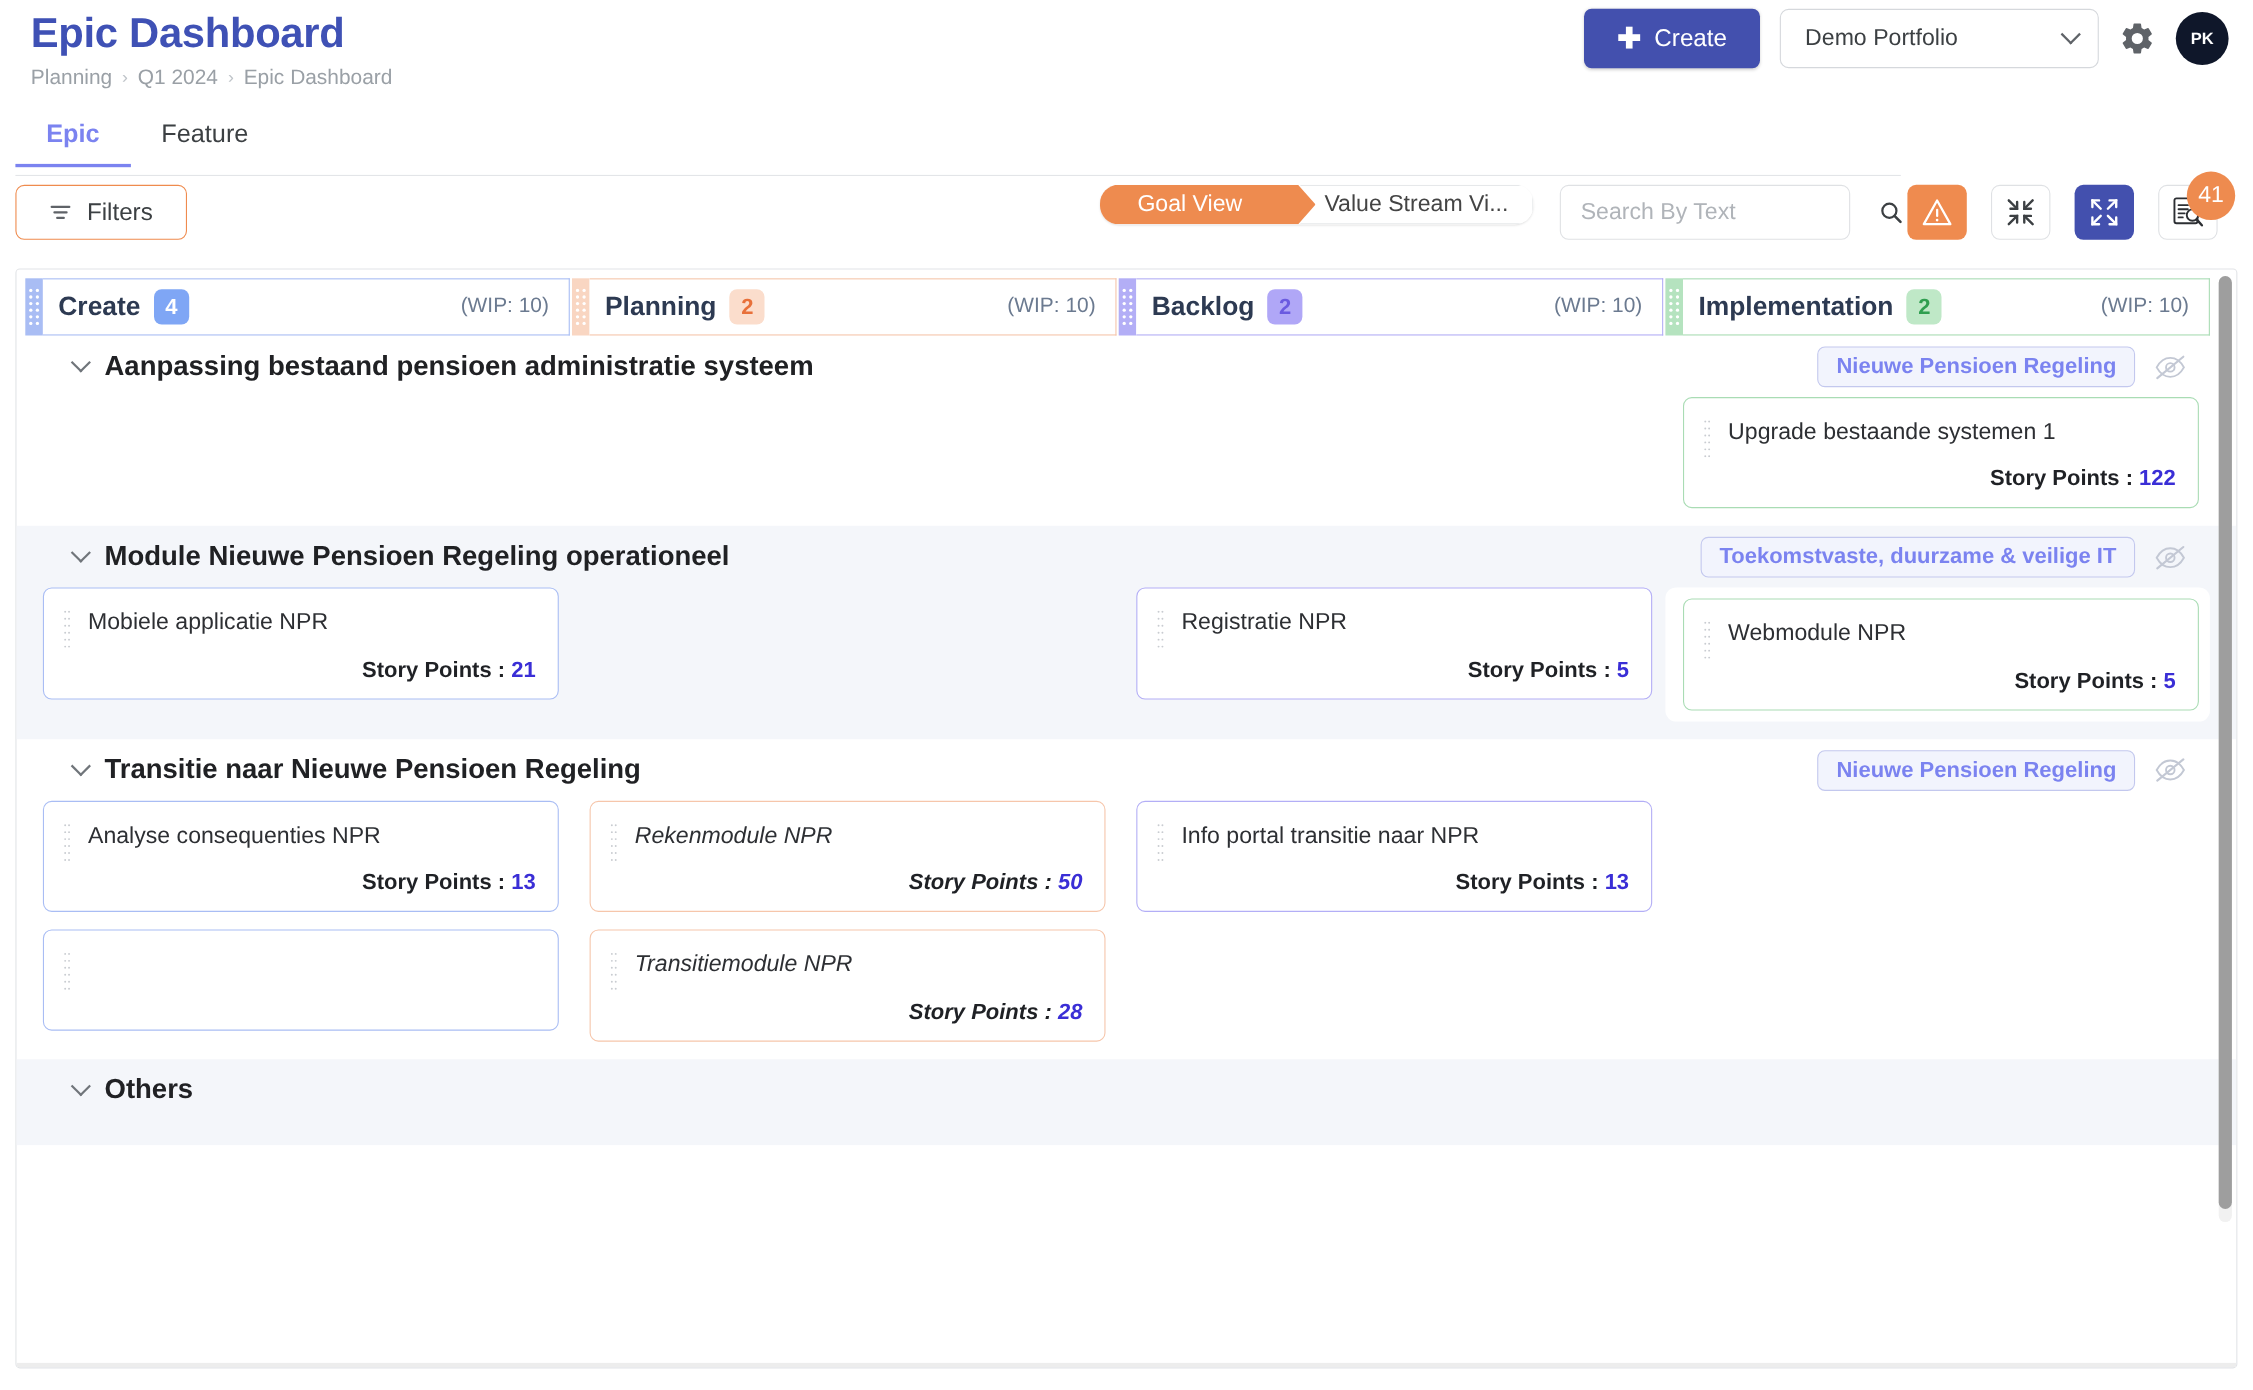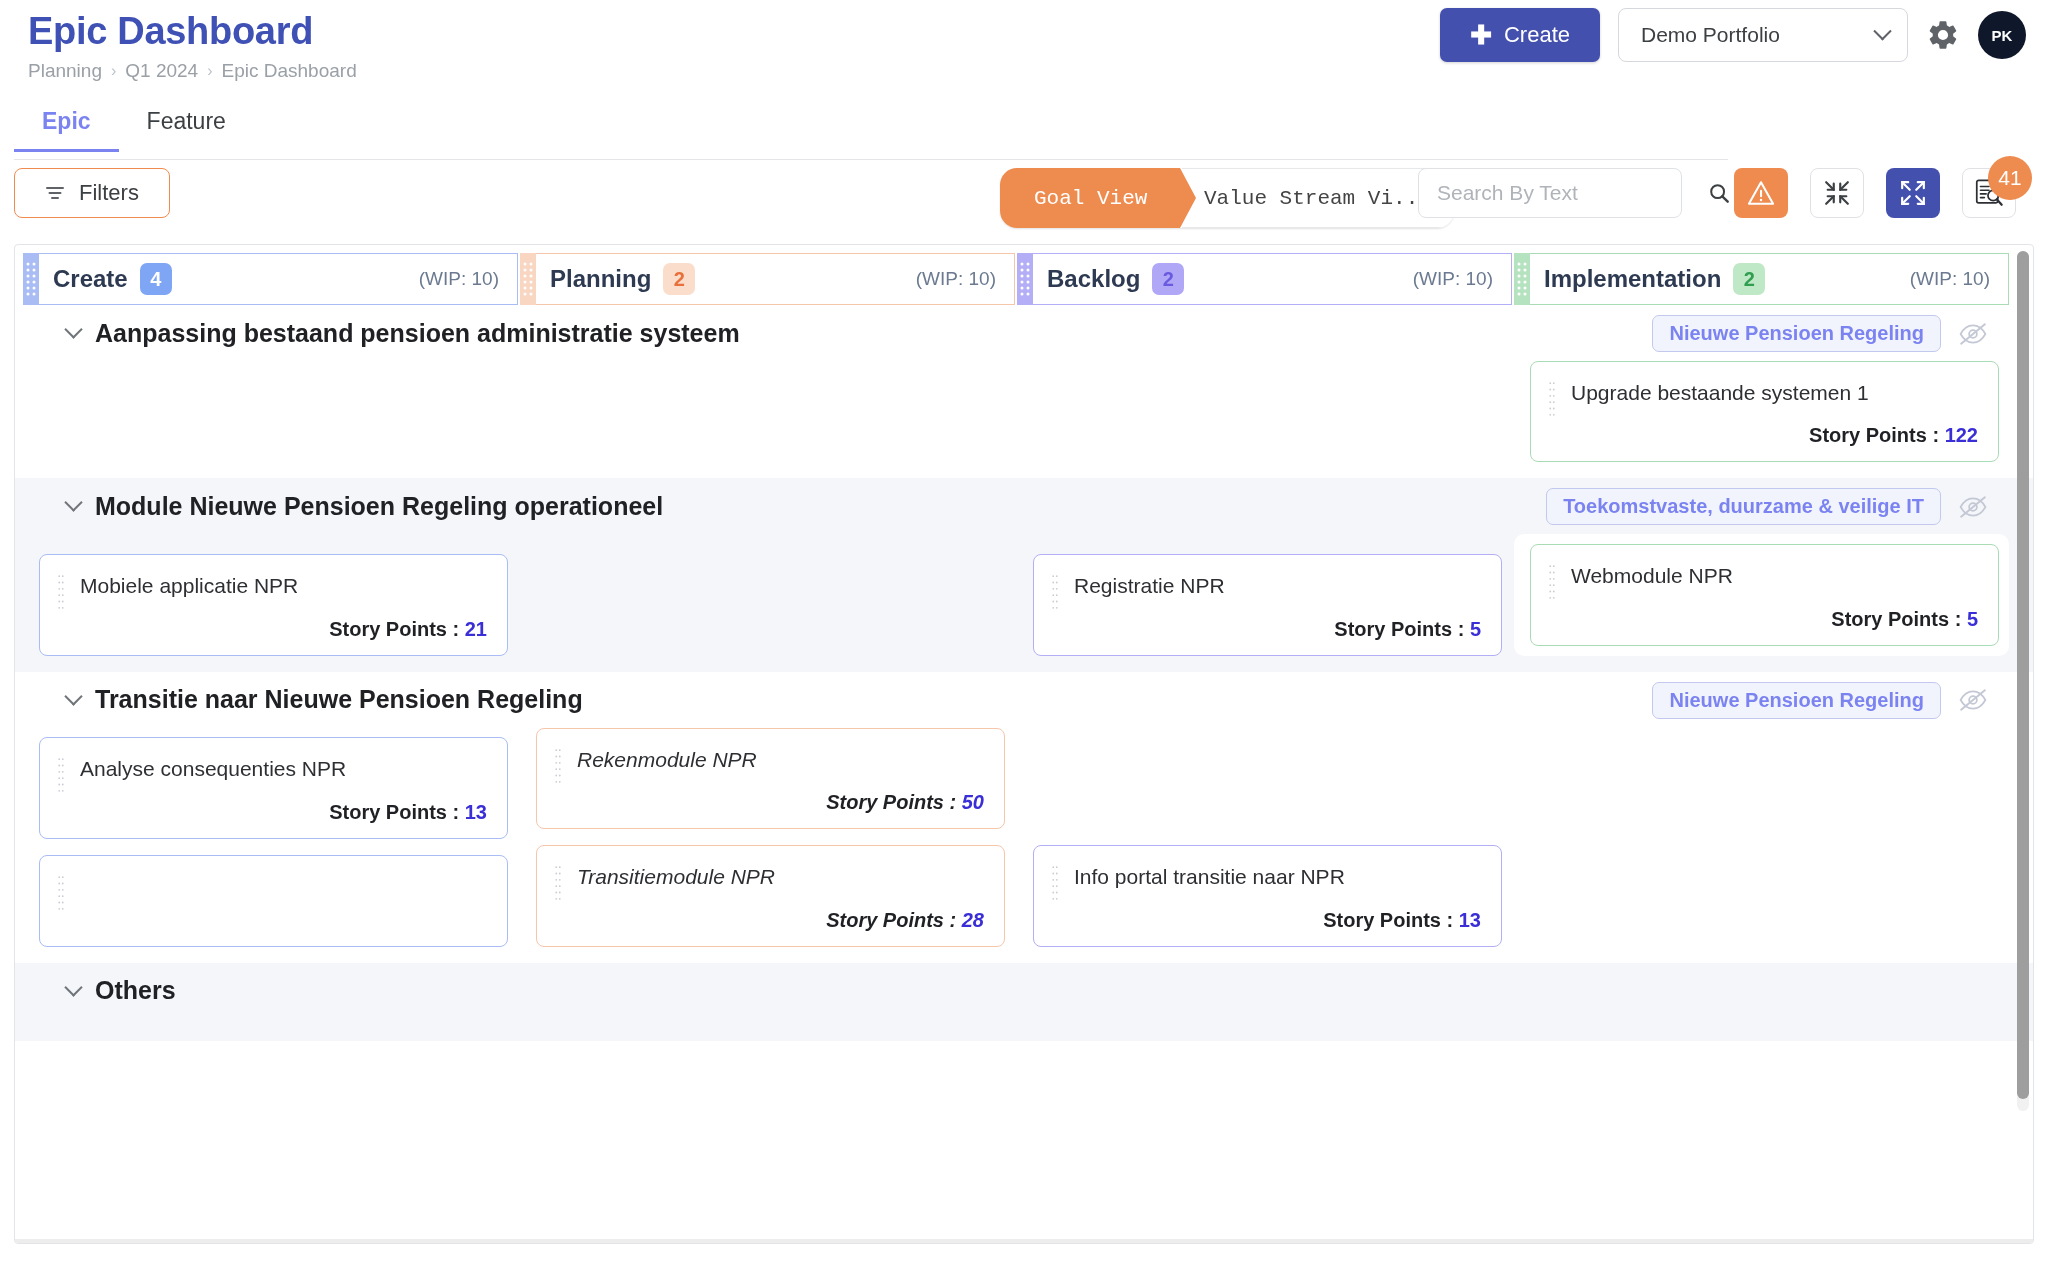--- a/index.html
+++ b/index.html
@@ -138,24 +138,23 @@
     height: 50px; padding: 0 30px;
     border: 1.5px solid #ef8b4e; border-radius: 8px; background: #fff;
     display: flex; align-items: center; gap: 14px;
     font-size: 22px; color: #3c4043; cursor: pointer;
     font-family: inherit;
   }
   .filter-ico { width: 20px; height: 16px; }
 
   .viewtoggle {
     position: absolute; left: 1000px; top: 8px;
-    display: flex; height: 60px;
+    display: flex; height: 36px;
     border-radius: 17px; overflow: hidden;
     box-shadow: 0 1px 2px rgba(0,0,0,.12);
-    font-family: Liberation Mono, monospace;
   }
   .vt-goal {
     background: #ee8b4f; color: #fff;
     font-size: 21px;
     display: flex; align-items: center;
     padding: 0 26px 0 34px;
     cursor: pointer;
     clip-path: polygon(0 0, calc(100% - 16px) 0, 100% 50%, calc(100% - 16px) 100%, 0 100%);
     padding-right: 40px;
     min-width: 196px;
@@ -282,21 +281,20 @@
     font-size: 20px; font-weight: bold;
     padding: 6px 16px;
     cursor: pointer;
   }
   .eye-off { width: 28px; height: 28px; cursor: pointer; }
 
   .lane-body {
     display: flex;
     padding: 0 22px 16px 8px;
     min-height: 90px;
-    align-items: flex-end;
   }
   .lane-col {
     flex: 1 1 0;
     margin-right: 2px;
     padding: 0 10px 0 16px;
     display: flex; flex-direction: column; gap: 16px;
   }
   .lane-col.dropzone { background: #ffffff; border-radius: 10px; padding-top:10px; padding-bottom:10px; }
 
   .card {

